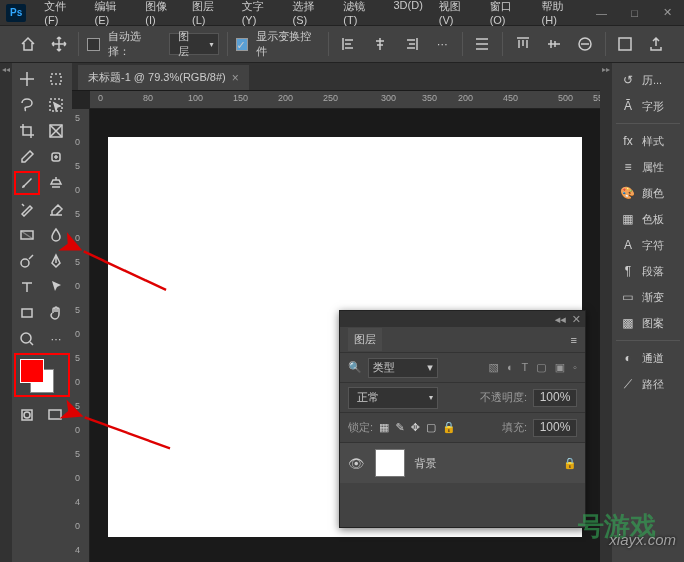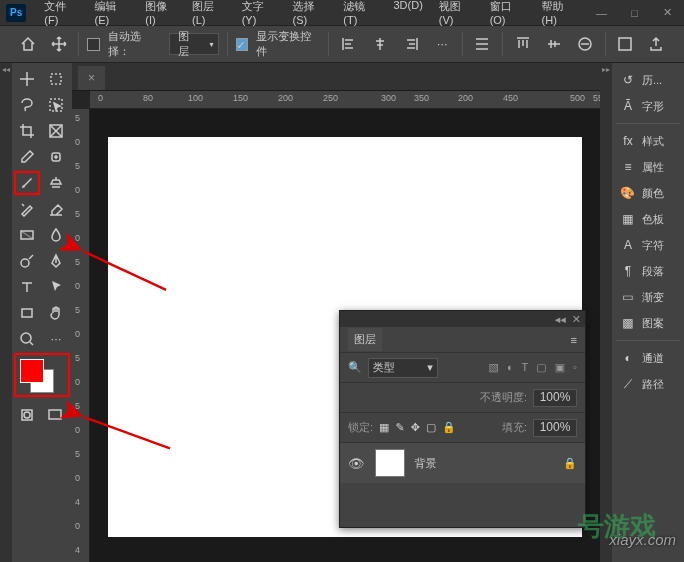--- a/index.html
+++ b/index.html
@@ -288,36 +288,37 @@
           <svg viewBox="0 0 16 16">
             <rect x="2" y="3" width="12" height="9"></rect>
           </svg>
         </div>
     </div>
   </div>
 
   <div class="workspace">
     <div class="tab-bar">
       <div class="tab">
+        <span>未标题-1 @ 79.3%(RGB/8#)</span>
         <span class="tab-close">×</span>
       </div>
     </div>
     <div class="canvas-area">
       <div class="ruler-h" id="ruler-h">
           <span style="left: 8px;">0</span>
           <span style="left: 53px;">80</span>
           <span style="left: 98px;">100</span>
           <span style="left: 143px;">150</span>
           <span style="left: 188px;">200</span>
           <span style="left: 233px;">250</span>
           <span style="left: 291px;">300</span>
-          <span style="left: 324px;">350</span>
+          <span style="left: 332px;">350</span>
           <span style="left: 368px;">200</span>
           <span style="left: 413px;">450</span>
-          <span style="left: 480px;">500</span>
+          <span style="left: 468px;">500</span>
           <span style="left: 503px;">550</span>
         </div>
       <div class="ruler-v" id="ruler-v">
           <span style="top: 4px;">5</span>
           <span style="top: 28px;">0</span>
           <span style="top: 52px;">5</span>
           <span style="top: 76px;">0</span>
           <span style="top: 100px;">5</span>
           <span style="top: 124px;">0</span>
           <span style="top: 148px;">5</span>
@@ -414,20 +415,21 @@
     <div class="lp-icons">
       <span>▧</span>
       <span>◐</span>
       <span>T</span>
       <span>▢</span>
       <span>▣</span>
       <span>◦</span>
     </div>
   </div>
   <div class="lp-row">
+    <div class="dropdown" style="flex:0 0 90px">正常</div>
     <span style="margin-left:auto;color:#999">不透明度:</span>
     <div class="lp-input">100%</div>
   </div>
   <div class="lp-row">
     <span style="color:#999">锁定:</span>
     <span>▦</span>
     <span>✎</span>
     <span>✥</span>
     <span>▢</span>
     <span>🔒</span>

